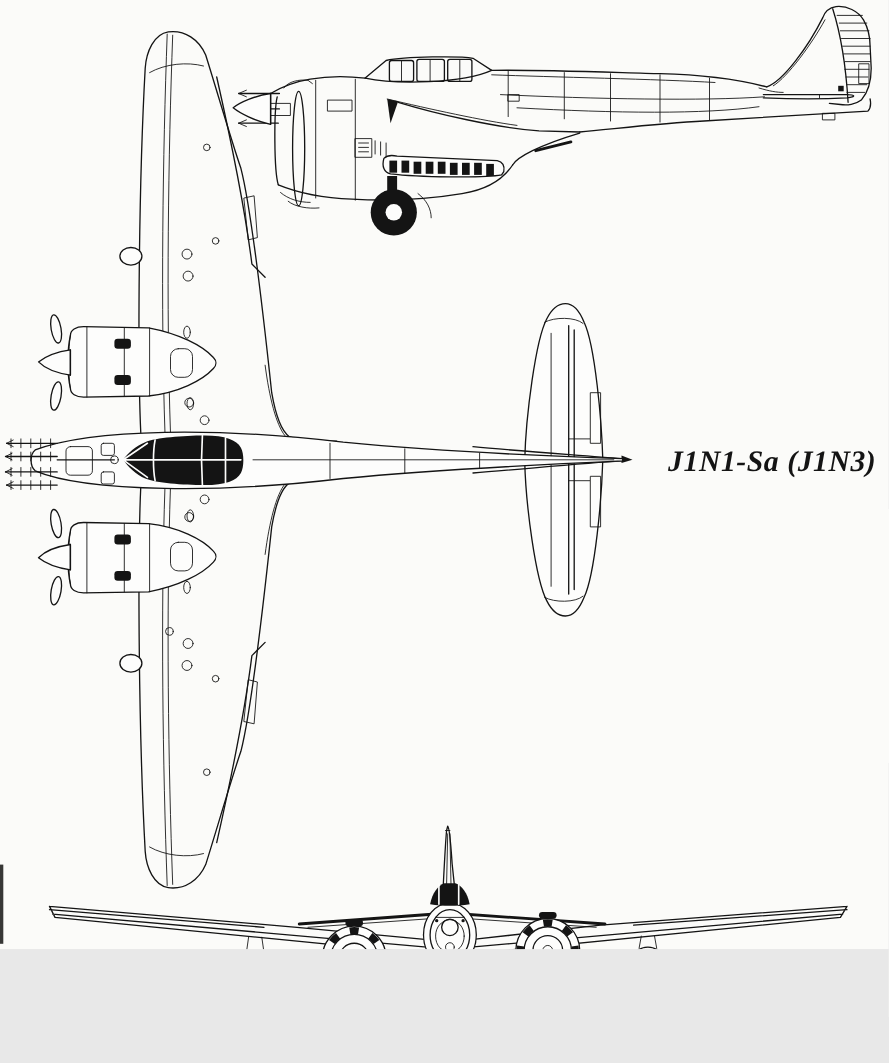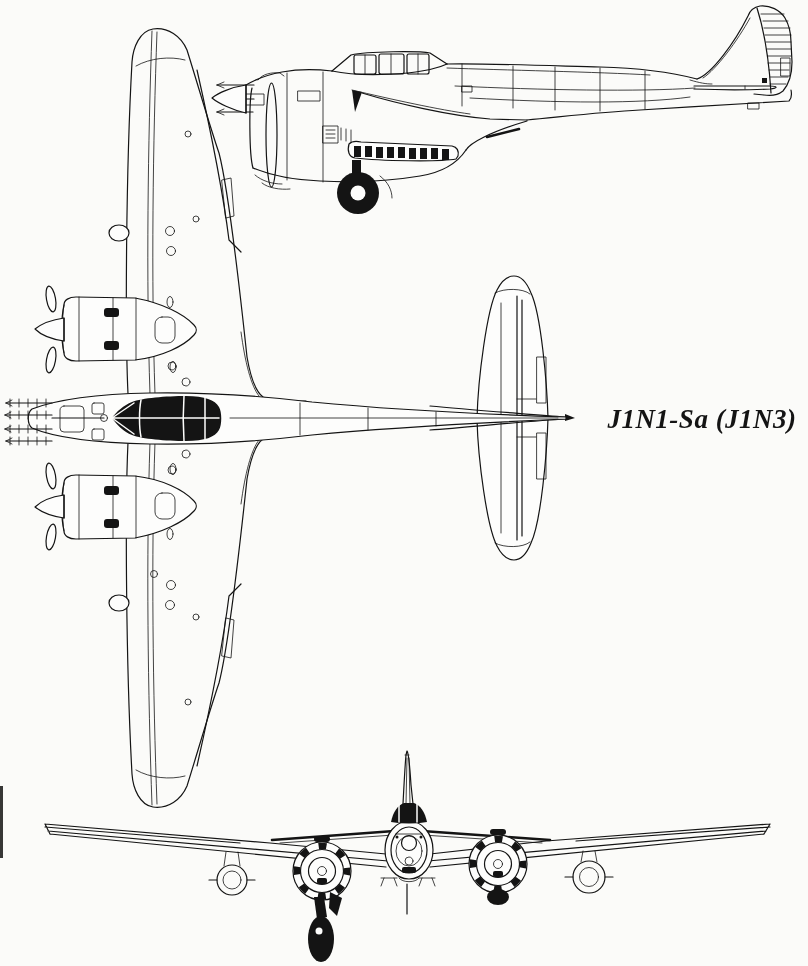--- a/index.html
+++ b/index.html
@@ -1,18 +1,18 @@
 <!DOCTYPE html>
 <html style="--ink: #141414; --paper: #fdfdfc; --page: #fbfbf9;"><head>
 <meta charset="utf-8">
 <style>
   :root { --ink:#141414; --paper:#fdfdfc; --page:#fbfbf9; }
   html,body { margin:0; padding:0; background:#e8e8e8; font-family:"Liberation Sans",sans-serif; }
   .page {
-    position:relative; width:808px; height:966px; margin:0 auto;
+    position:relative; width:808px; height:863px; margin:0 auto;
     background:var(--page); overflow:hidden;
   }
   .page svg { position:absolute; left:0; top:0; display:block; }
   .ln  { fill:none; stroke:var(--ink); stroke-width:1.2; stroke-linecap:round; stroke-linejoin:round; }
   .ln2 { fill:none; stroke:var(--ink); stroke-width:.8;  stroke-linecap:round; stroke-linejoin:round; }
   .lnb { fill:none; stroke:var(--ink); stroke-width:2.6; stroke-linecap:round; stroke-linejoin:round; }
   .fi  { fill:var(--ink); stroke:none; }
   .fp  { fill:var(--paper); stroke:var(--ink); stroke-width:1.2; stroke-linejoin:round; }
   .wl  { fill:none; stroke:var(--paper); stroke-width:1.5; stroke-linecap:round; }
   .seg { fill:none; stroke:var(--ink); stroke-width:6.5; }

